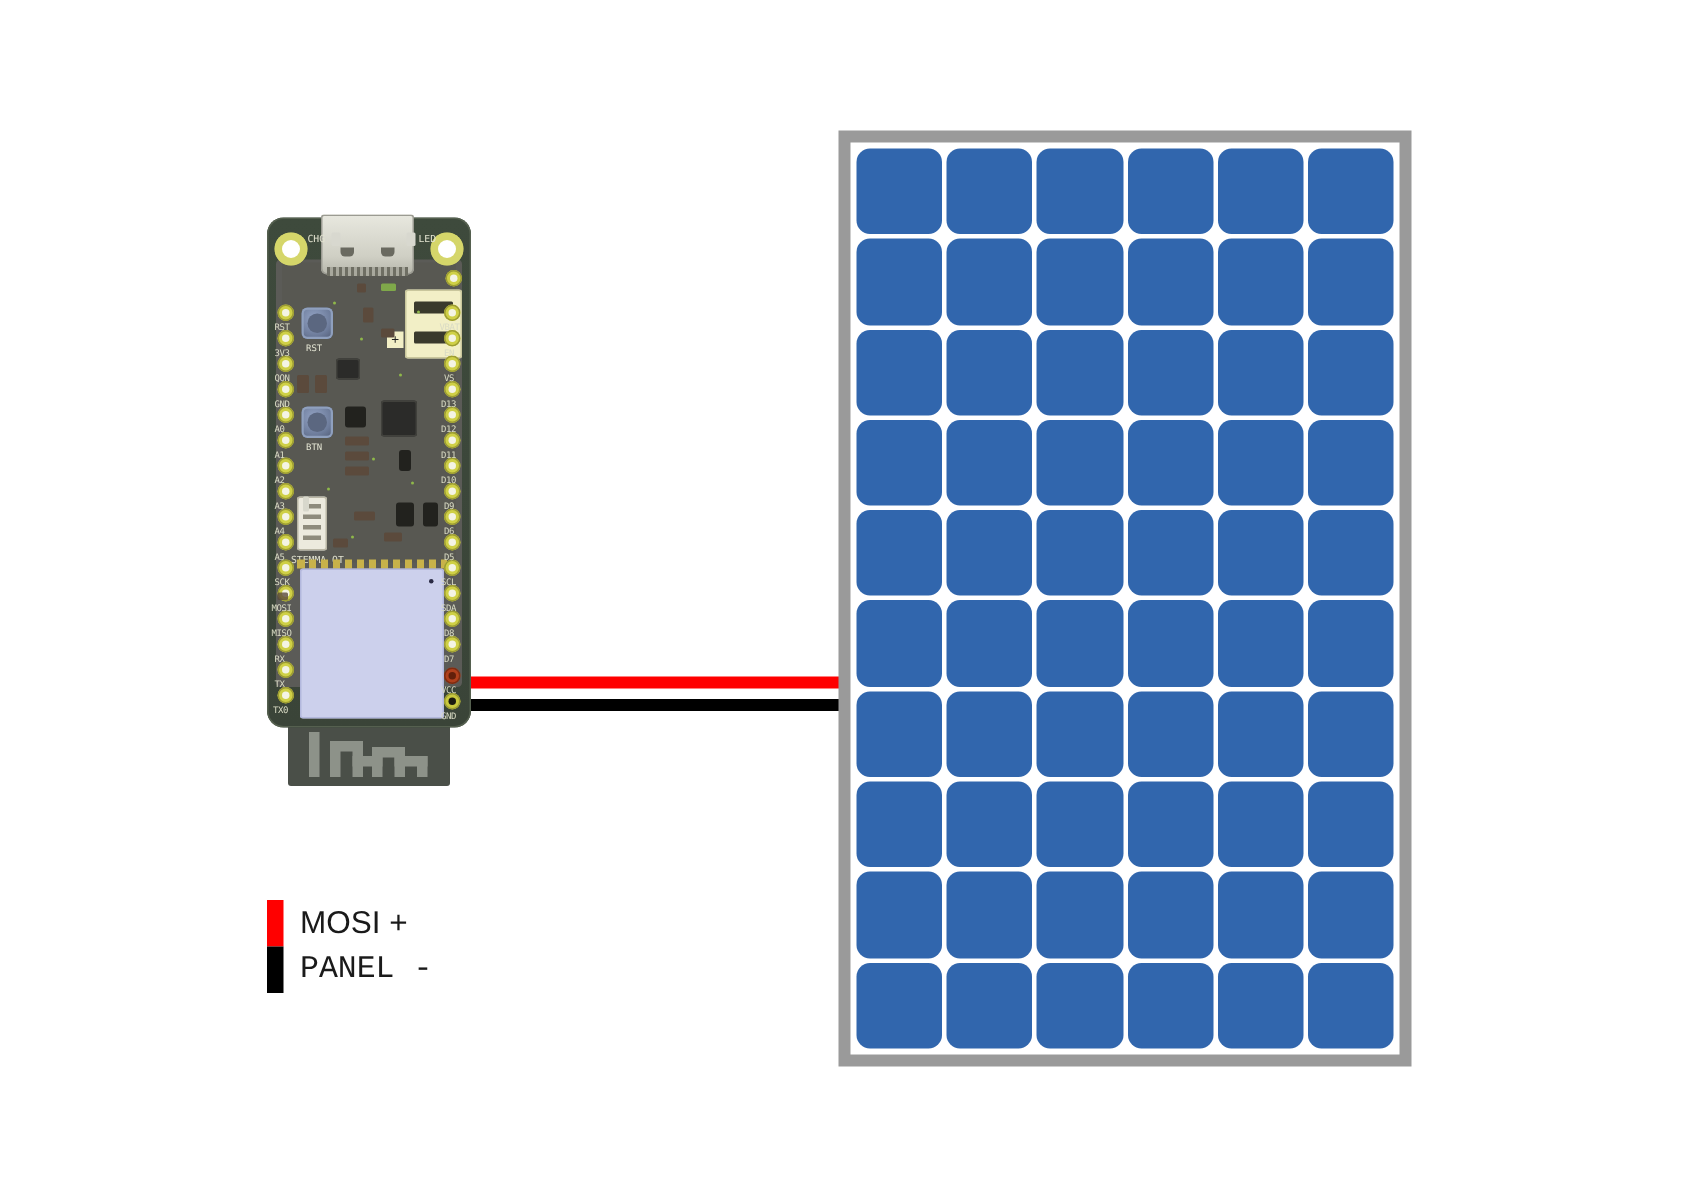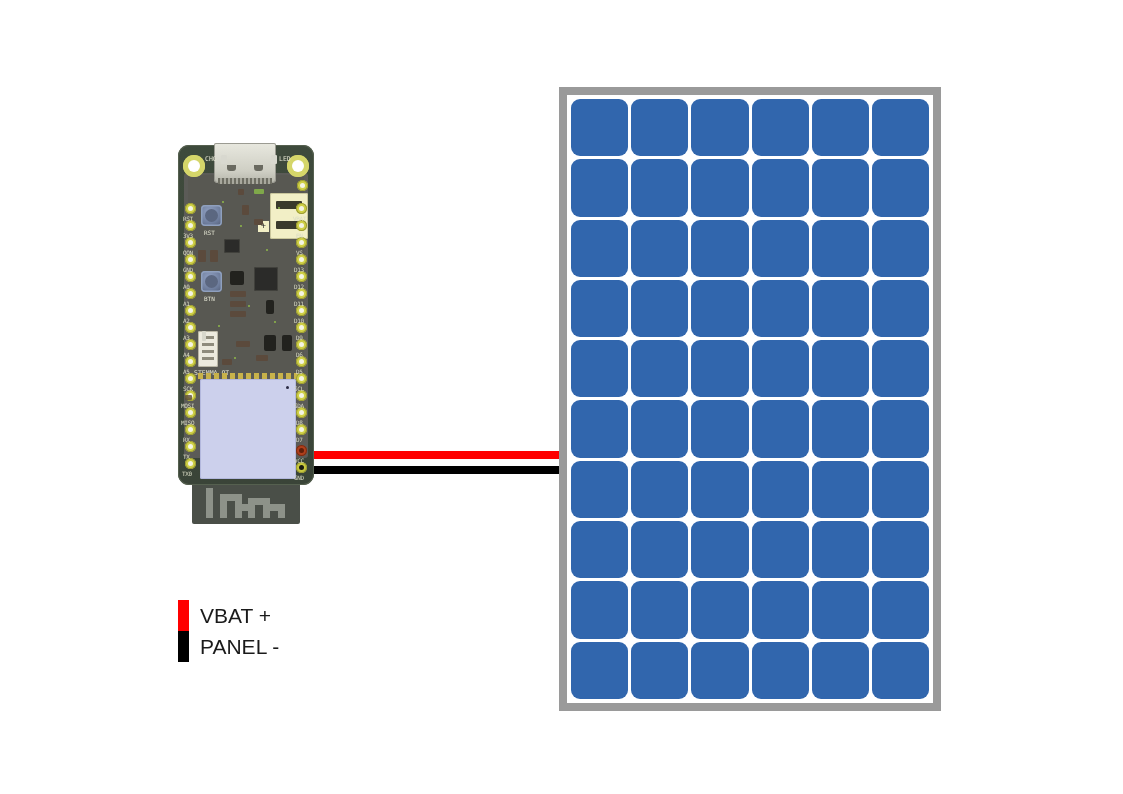--- a/index.html
+++ b/index.html
@@ -164,21 +164,21 @@
   .swatch{position:absolute;left:0;width:11px;height:31px;}
   .sw-pos{top:0;background:#ff0000;}
   .sw-neg{top:31px;background:#000000;}
   .legend-text{
     position:absolute;left:22px;
     font-family:"Liberation Sans", sans-serif;
     font-size:21px;color:#1a1a1a;
     white-space:nowrap;
   }
   .lt-pos{top:4px;}
-  .lt-neg{top:35px;}
+  .lt-neg{top:35px;font-family:Liberation Mono, monospace;}
 </style>
 </head>
 <body>
 
 <div id="stage">
 
   <div class="wire wire-pos" style="background: rgb(255, 0, 0);"></div>
   <div class="wire wire-neg" style="background: rgb(0, 0, 0);"></div>
 
   <div id="panel" style="background: rgb(154, 154, 154);">
@@ -476,17 +476,17 @@
     <div class="pinlabel" style="left:118px;top:291px;">D7</div>
     <div class="pinlabel" style="left:116px;top:312px;">VCC</div>
     <div class="pinlabel" style="left:116px;top:329px;">GND</div>
 
     <div class="smd" style="left:7px;top:250px;width:7px;height:5px;opacity:.8;"></div>
   </div>
 
   <div id="legend">
     <div class="swatch sw-pos" style="background: rgb(255, 0, 0);"></div>
     <div class="swatch sw-neg" style="background: rgb(0, 0, 0);"></div>
-    <div class="legend-text lt-pos">VBAT +</div>
+    <div class="legend-text lt-pos">MOSI +</div>
     <div class="legend-text lt-neg">PANEL -</div>
   </div>
 
 </div>
 
 </body></html>

